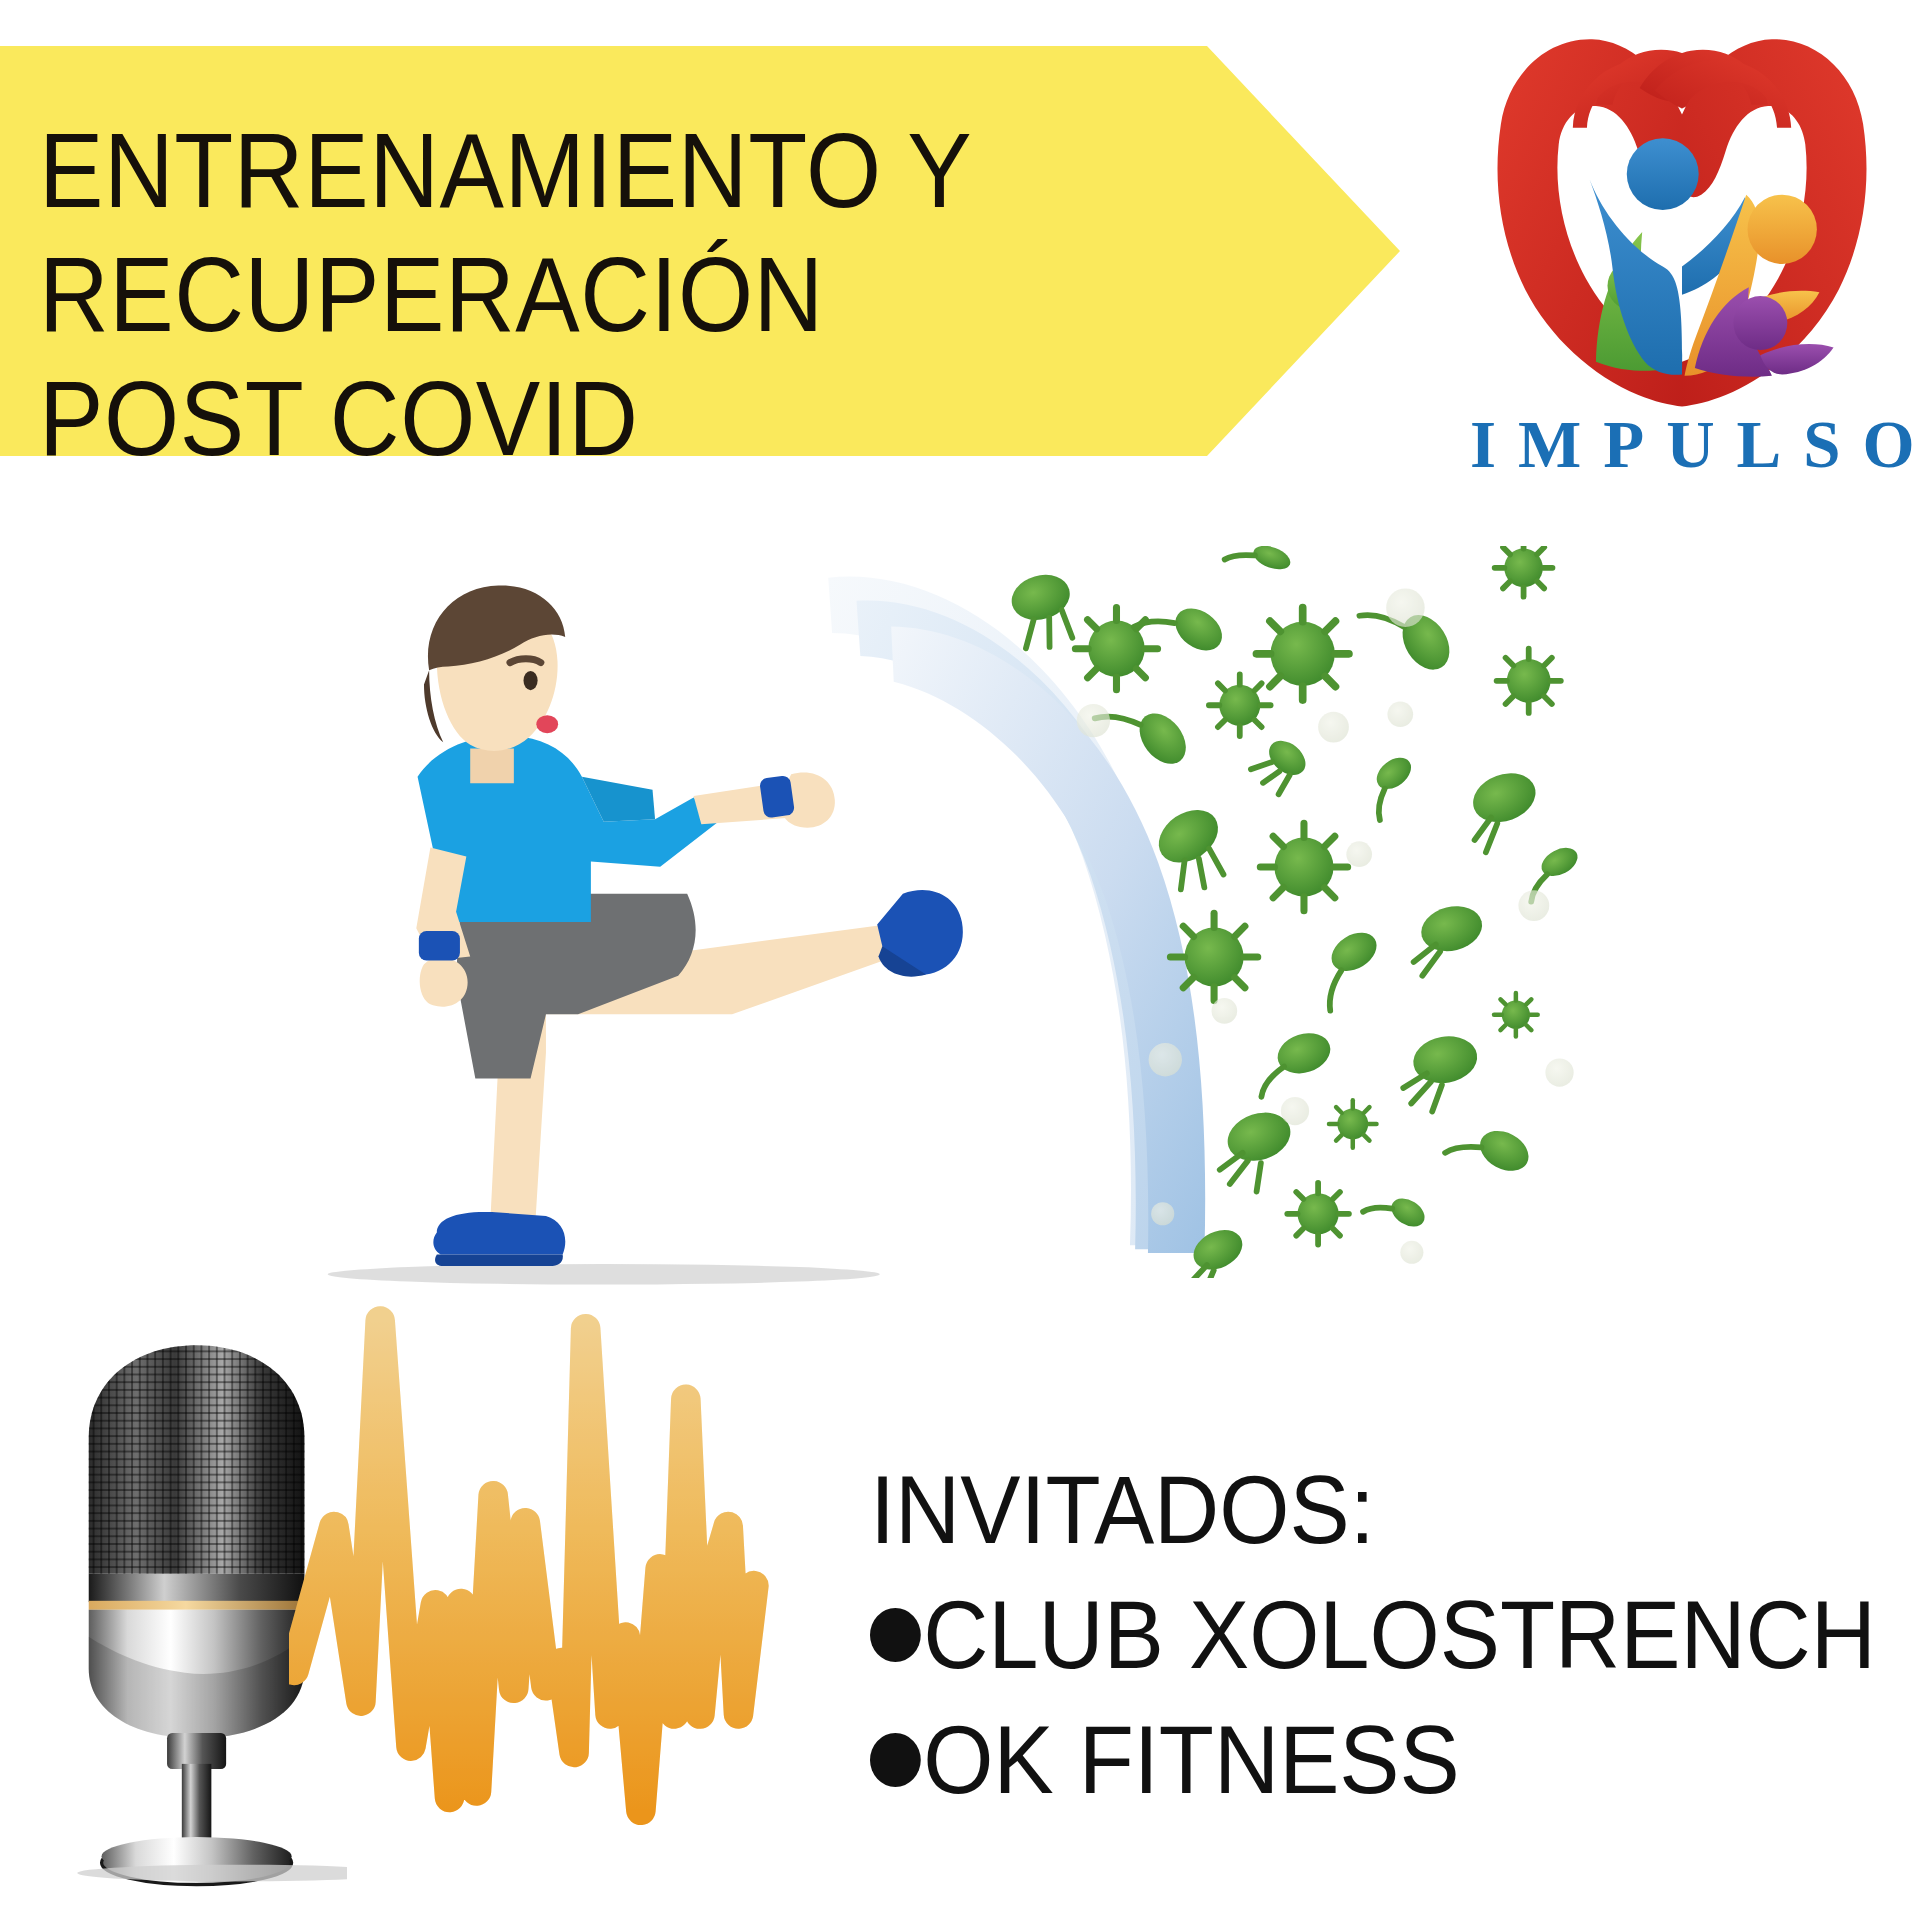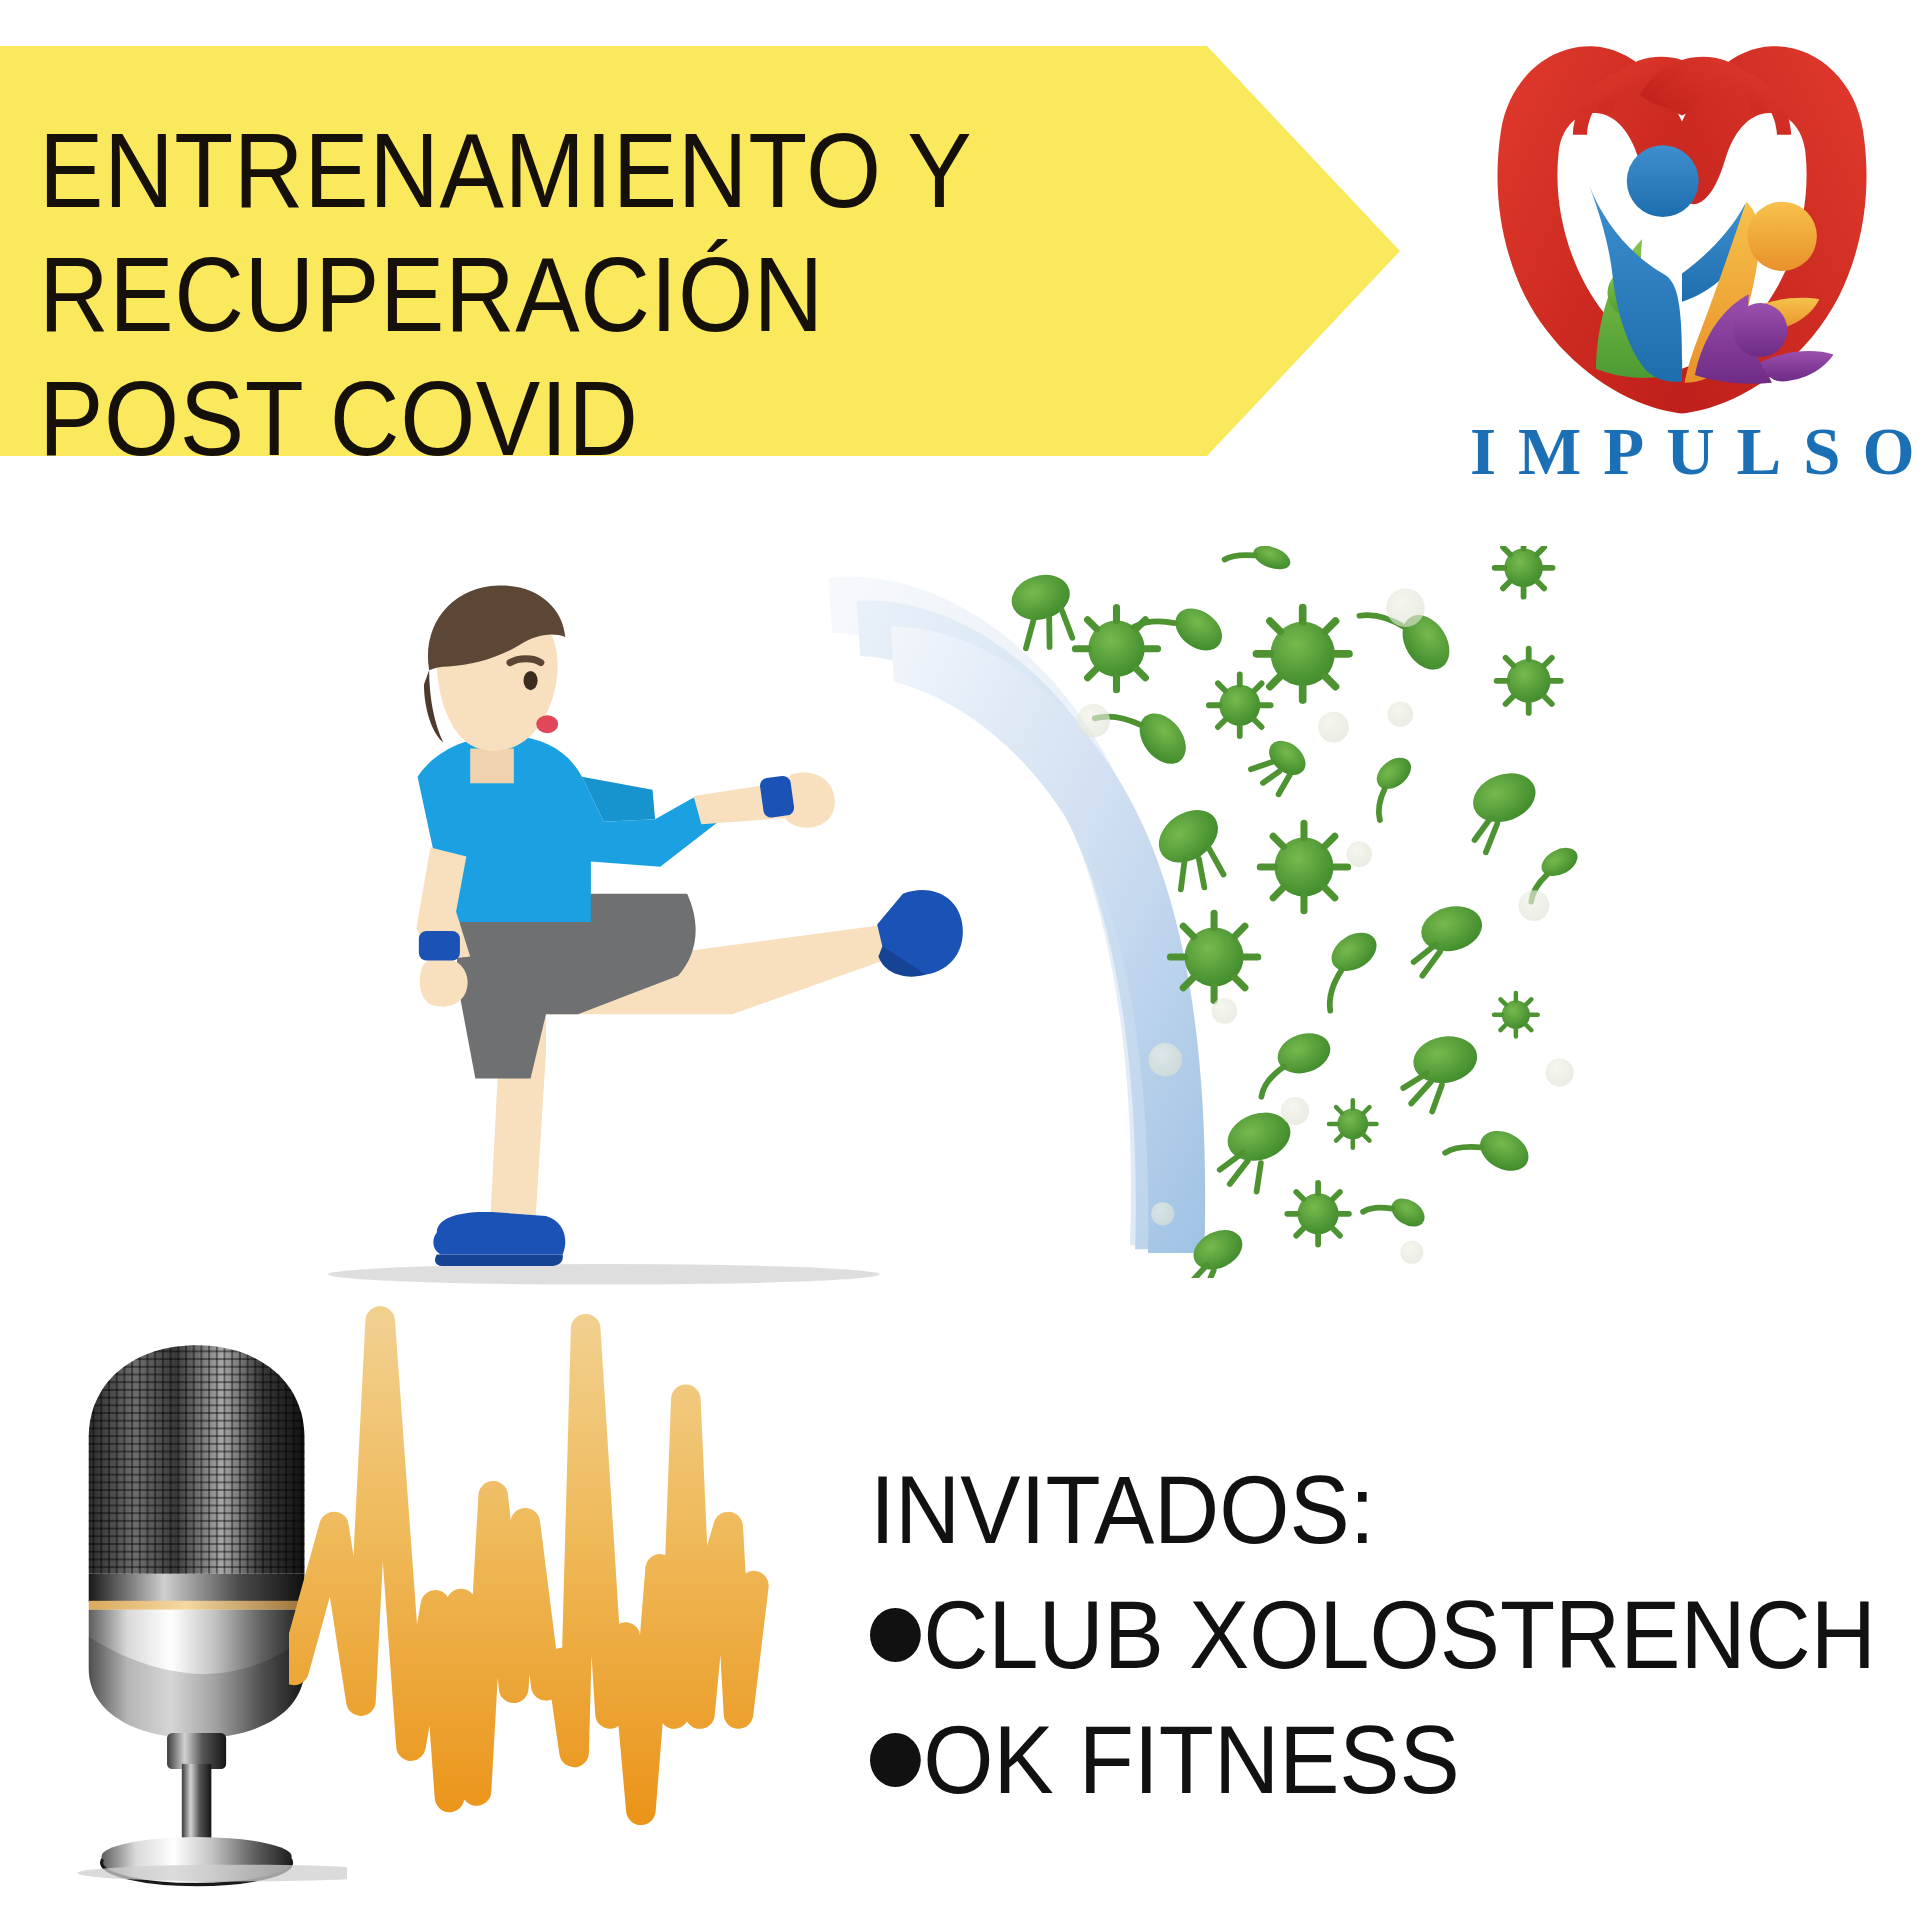--- a/index.html
+++ b/index.html
@@ -15,21 +15,21 @@
   #banner-title{
     position:absolute;left:39px;top:109px;width:1156px;
     color:#15100a;
     font-family:"Liberation Sans Narrow","Liberation Sans",sans-serif;
     font-size:105px;line-height:1.18;font-weight:400;
     letter-spacing:0.6px;white-space:pre-line;
     transform:scaleX(0.92);transform-origin:left top;
   }
 
   
-  #logo{position:absolute;left:1470px;top:9px;width:449px;height:507px;}
+  #logo{position:absolute;left:1470px;top:2px;width:449px;height:507px;}
   #logo-mark{position:absolute;left:0;top:0;width:424px;height:411px;}
   #logo-wordmark{
     position:absolute;left:0px;top:404px;width:462px;
     font-family:"Liberation Serif","DejaVu Serif",serif;
     font-weight:700;font-size:67px;color:#1b6fb5;
     letter-spacing:22px;white-space:nowrap;
   }
 
   
   #scene{position:absolute;left:244px;top:565px;width:1682px;height:796px;}

